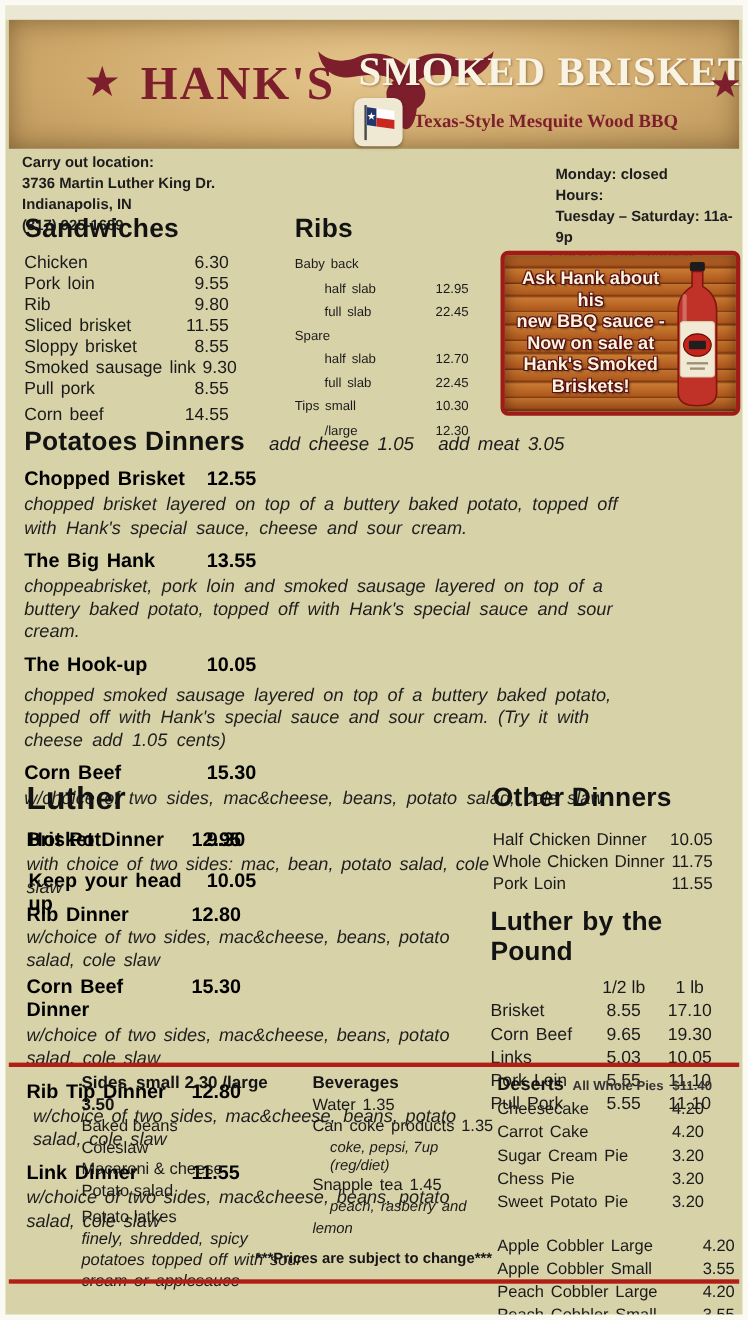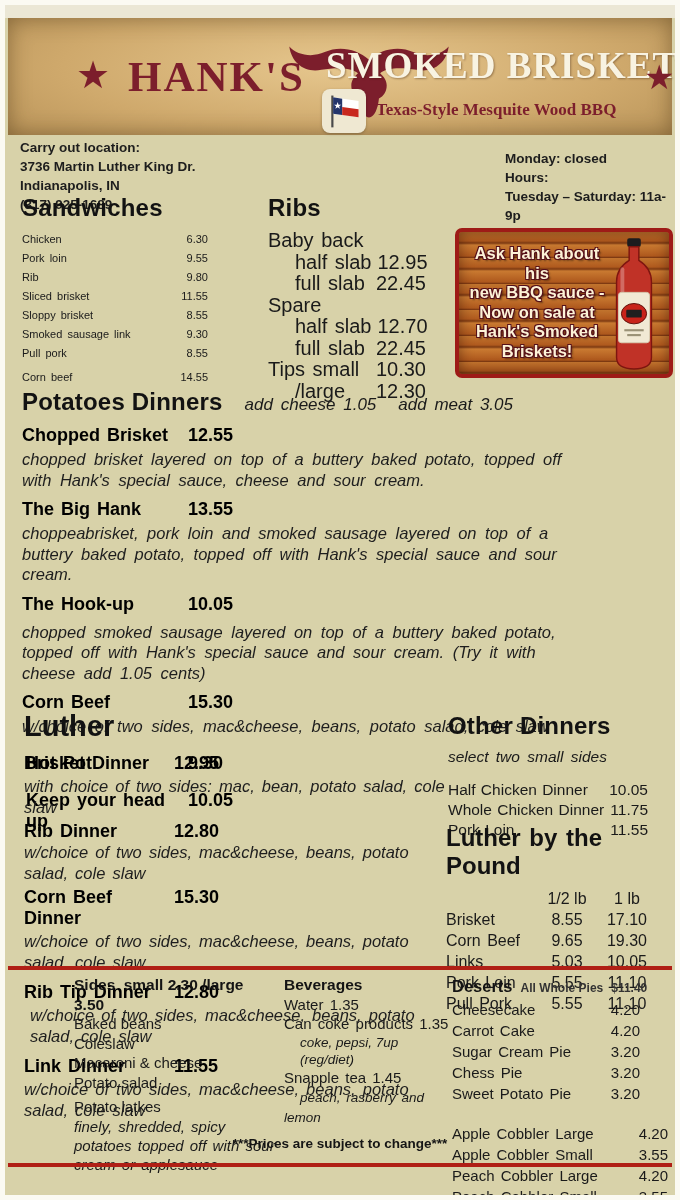--- a/index.html
+++ b/index.html
@@ -25,30 +25,30 @@
   .contact { left:20px; top:138px; }
   .hours { left:505px; top:149px; }
   .hours div:nth-child(4) { margin-left:-6px; }
 
   
   .h-big { font-weight:bold; font-size:24px; color:#121212; letter-spacing:0.2px; }
   .h-huge { font-weight:bold; font-size:29px; color:#121212; }
 
   
   .sandwiches { left:22px; top:194px; width:186px; }
-  .mi { display:flex; font-size:11px; color:#1a1a1a; line-height:19px; word-spacing:2px; }
+  .mi { display:flex; font-size:16px; color:#1a1a1a; line-height:19px; word-spacing:2px; }
   .mi .n { white-space:nowrap; }
   .mi .p { margin-left:auto; padding-left:6px; }
   .sandwiches .list { margin-top:8px; }
   .sandwiches .mi:last-child { margin-top:5px; }
 
   
   .ribs { left:268px; top:194px; width:158px; }
   .ribs .list { margin-top:8px; }
-  .ribs .mi { font-size:20px; line-height:21.5px; }
+  .ribs .mi { font-size:12px; line-height:21.5px; }
   .ribs .ind .n { padding-left:27px; }
 
   
   .ad { left:455px; top:228px; width:218px; height:150px; border:4px solid #9e1b17; border-radius:7px;
     background:repeating-linear-gradient(180deg, #c1742e 0px, #b05a1e 9px, #7d3a12 11px, #c97a31 13px, #ae581d 24px, #6f300e 26px);
     box-shadow:inset 0 0 14px rgba(40,10,0,.5); overflow:hidden; }
   .ad-text { position:absolute; left:4px; top:12px; width:148px; text-align:center; font-weight:bold; font-size:16.5px; line-height:19.5px; color:#fdf3d7;
     text-shadow:-1px -1px 0 #55101a, 1px -1px 0 #55101a, -1px 1px 0 #55101a, 1px 1px 0 #55101a, 2px 2px 2px rgba(0,0,0,.45); }
   .ad-bottle { position:absolute; right:4px; top:3px; width:62px; height:138px; }
 
@@ -324,21 +324,20 @@
       <div class="pd-row">
           <span class="n">Link Dinner</span>
           <span class="p">11.55</span>
         </div>
       <div class="desc">w/choice of two sides, mac&amp;cheese, beans, potato salad, cole slaw</div>
     </div>
   </div>
 
   <div class="abs other">
     <div class="h-big">Other Dinners</div>
-    <div class="sub">select two small sides</div>
     <div class="list">
       <div class="mi">
           <span class="n">Half Chicken Dinner</span>
           <span class="p">10.05</span>
         </div>
       <div class="mi">
           <span class="n">Whole Chicken Dinner</span>
           <span class="p">11.75</span>
         </div>
       <div class="mi">

